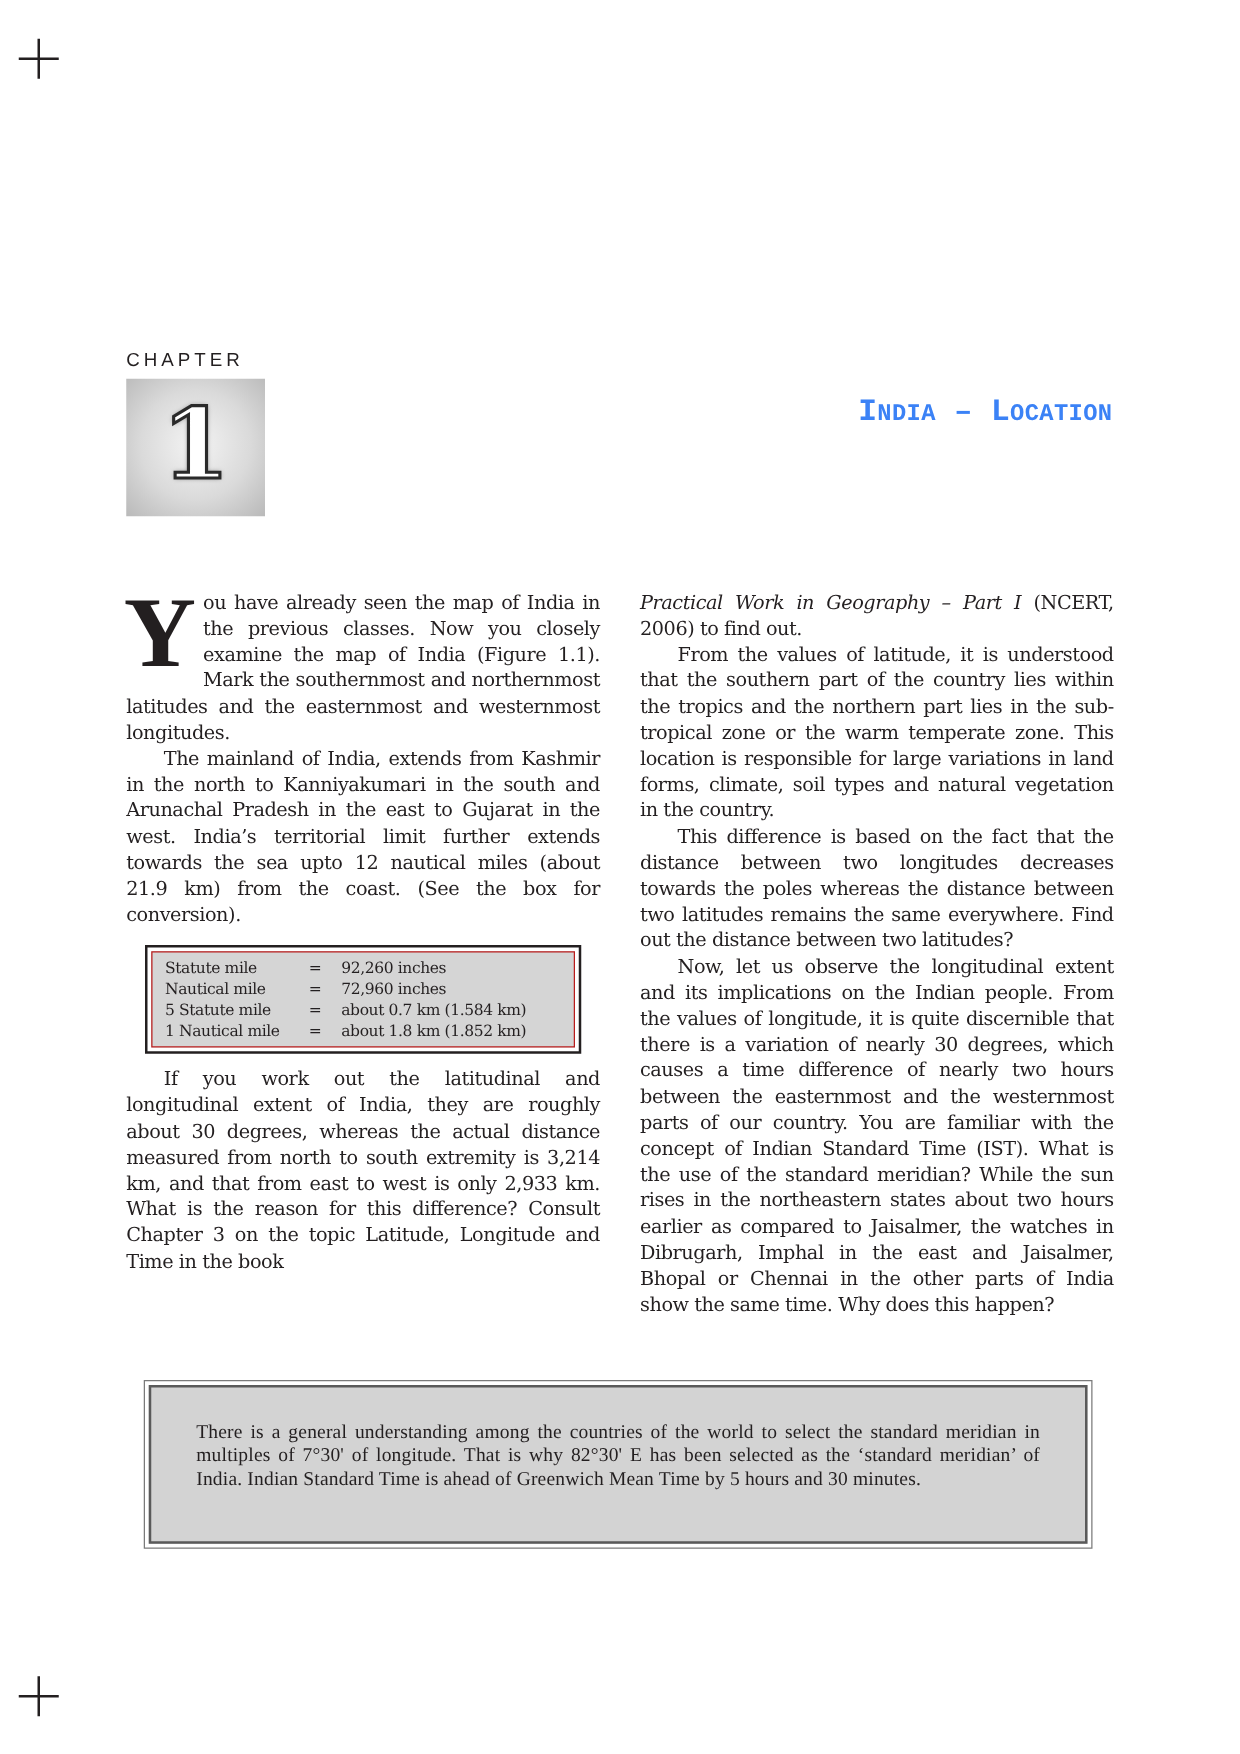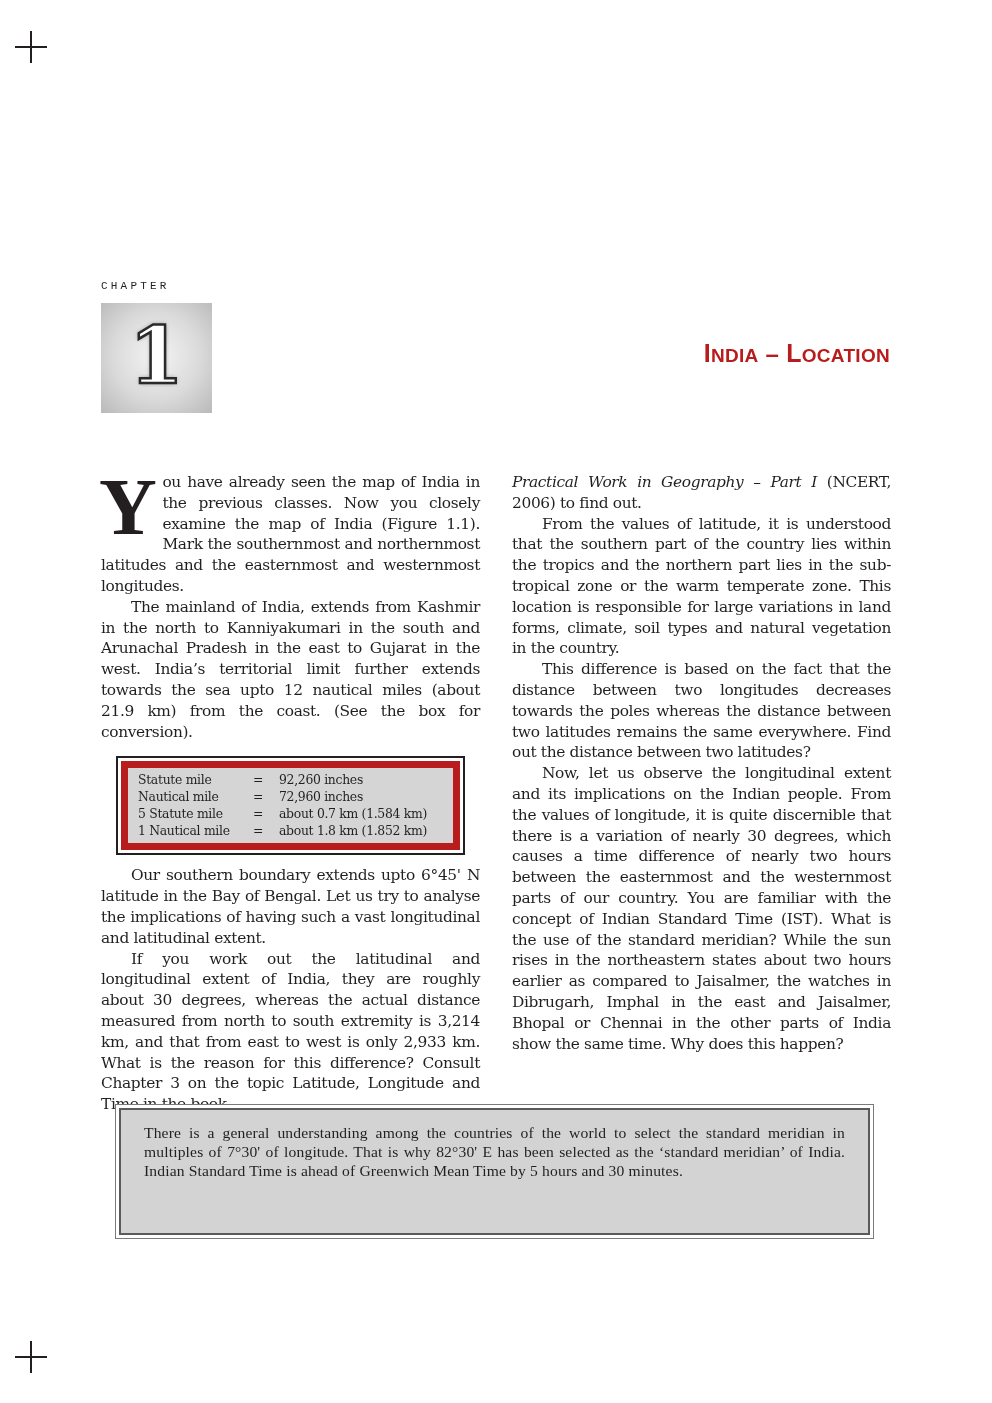--- a/index.html
+++ b/index.html
@@ -5,57 +5,57 @@
   html, body { margin: 0; padding: 0; background: #ffffff; }
   body { width: 992px; height: 1403px; position: relative; overflow: hidden;
          font-family: "DejaVu Serif", "Liberation Serif", serif; color: #231f20; }
 
   .crop { position: absolute; width: 32px; height: 32px; }
   .crop::before { content: ""; position: absolute; left: 0; top: 15px; width: 32px; height: 2px; background: #231f20; }
   .crop::after  { content: ""; position: absolute; left: 15px; top: 0; width: 2px; height: 32px; background: #231f20; }
   .crop-tl { left: 15px; top: 31px; }
   .crop-bl { left: 15px; top: 1341px; }
 
-  .chapter-label { position: absolute; left: 101px; top: 280px; font-size: 11px; letter-spacing: 3.2px;
-                   font-family: Liberation Mono, monospace; text-align: center; }
+  .chapter-label { position: absolute; left: 101px; top: 280px; font-size: 15px; letter-spacing: 3.2px;
+                   font-family: Liberation Sans, sans-serif; text-align: center; }
   .chapter-box { position: absolute; left: 101px; top: 303px; width: 111px; height: 110px;
                  background: radial-gradient(circle at 50% 48%, #f4f4f4 0%, #dadada 55%, #b9b9b9 100%);
                  display: flex; align-items: center; justify-content: center; }
   .chapter-num { font-family: "DejaVu Serif", serif; font-weight: bold; font-size: 78px; color: #ffffff;
                  -webkit-text-stroke: 2.5px #2a2a2a;
                  text-shadow: 0 0 4px rgba(0,0,0,0.55); line-height: 1; margin-top: -4px; }
 
-  .page-title { position: absolute; right: 102px; top: 339px; font-family: Liberation Sans, sans-serif;
-                font-weight: bold; font-size: 24px; letter-spacing: 0.3px; color: #b91c1c; }
+  .page-title { position: absolute; right: 102px; top: 315px; font-family: Liberation Mono, monospace;
+                font-weight: bold; font-size: 24px; letter-spacing: 0.3px; color: #3b82f6; }
   .page-title .big { font-size: 25px; }
   .page-title .sc { font-size: 19px; }
 
   .col { position: absolute; top: 472px; width: 379px; font-size: 15.4px; line-height: 20.8px;
          text-align: justify; font-family: "DejaVu Serif", serif; letter-spacing: -0.35px; }
   .col-left { left: 101px; }
   .col-right { left: 512px; }
   .col p { margin: 0; }
   .indent { text-indent: 30px; }
 
   .dropcap { float: left; font-family: "Liberation Serif", serif; font-weight: bold; font-size: 80px;
              line-height: 62px; margin: 4px 6px 0 -2px; height: 60px; }
 
   .conv-box { margin: 14px 15px 10px 15px; border: 2px solid #231f20; padding: 3px; background: #fff; }
-  .conv-inner { border: 7px solid #b91c1c; background: #d5d5d5; padding: 3px 8px 4px 10px; }
+  .conv-inner { border: 1px solid #b91c1c; background: #d5d5d5; padding: 3px 8px 4px 10px; }
   .conv-row { display: flex; font-size: 12.4px; line-height: 17px; letter-spacing: -0.3px; }
   .conv-row .c1 { width: 115px; }
   .conv-row .c2 { width: 26px; text-align: left; }
   .conv-row .c3 { flex: 1; }
 
   .note-box { position: absolute; left: 115px; top: 1104px; width: 759px; height: 135px;
               border: 1px solid #7a7a7a; padding: 3px; box-sizing: border-box; background: #fff; }
   .note-inner { background: #d3d3d3; border: 2px solid #5a5a5a; height: 100%; box-sizing: border-box;
                 padding: 10px 20px 0 20px; font-family: "Liberation Serif", serif; font-size: 15.6px;
                 line-height: 19.2px; text-align: justify; letter-spacing: 0.15px; }
-  .note-inner p { margin: 3px; }
+  .note-inner p { margin: 16px; }
 </style>
 </head>
 <body>
 
 <div class="crop crop-tl"></div>
 <div class="crop crop-bl"></div>
 
 <div class="chapter-label">CHAPTER</div>
 <div class="chapter-box">
   <span class="chapter-num">1</span>
@@ -89,21 +89,20 @@
         <span class="c3">about 0.7 km (1.584 km)</span>
       </div>
       <div class="conv-row">
         <span class="c1">1 Nautical mile</span>
         <span class="c2">=</span>
         <span class="c3">about 1.8 km (1.852 km)</span>
       </div>
     </div>
   </div>
 
-  <p class="indent">Our southern boundary extends upto 6°45' N latitude in the Bay of Bengal.  Let us try to analyse the implications of having such a vast longitudinal and latitudinal extent.</p>
   <p class="indent">If you work out the latitudinal and longitudinal extent of India, they are roughly about 30 degrees, whereas the actual distance measured from north to south extremity is 3,214 km, and that from east to west is only 2,933 km. What is the reason for this difference? Consult Chapter 3 on the topic Latitude, Longitude and Time in the book</p>
 </div>
 
 <div class="col col-right">
   <p><em>Practical Work in Geography – Part I</em><span> (NCERT, 2006) to find out.</span></p>
   <p class="indent">From the values of latitude, it is understood that the southern part of the country lies within the tropics and the northern part lies in the sub-tropical zone or the warm temperate zone. This location is responsible for large variations in land forms, climate, soil types and natural vegetation in the country.</p>
   <p class="indent">This difference is based on the fact that the distance between two longitudes decreases towards the poles whereas the distance between two latitudes remains the same everywhere. Find out the distance between two latitudes?</p>
   <p class="indent">Now, let us observe the longitudinal extent and its implications on the Indian people. From the values of longitude, it is quite discernible that there is a variation of nearly 30 degrees, which causes a time difference of nearly two hours between the easternmost and the westernmost parts of our country. You are familiar with the concept of Indian Standard Time (IST).  What is the use of the standard meridian? While the sun rises in the northeastern states about two hours earlier as compared to Jaisalmer, the watches in Dibrugarh, Imphal in the east and Jaisalmer, Bhopal or Chennai in the other parts of India show the same time.  Why does this happen?</p>
 </div>
 

